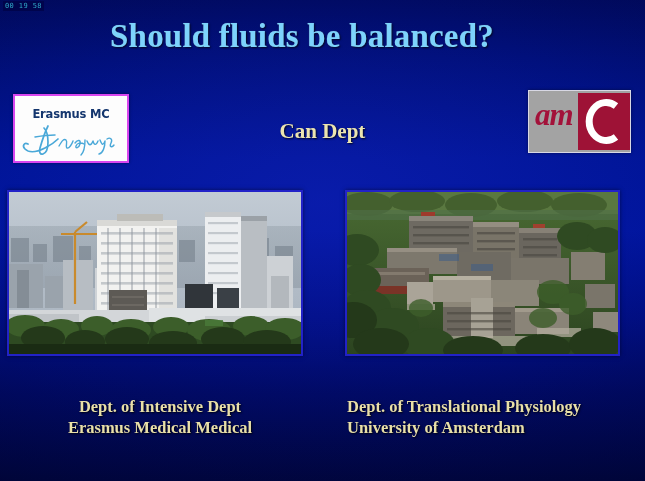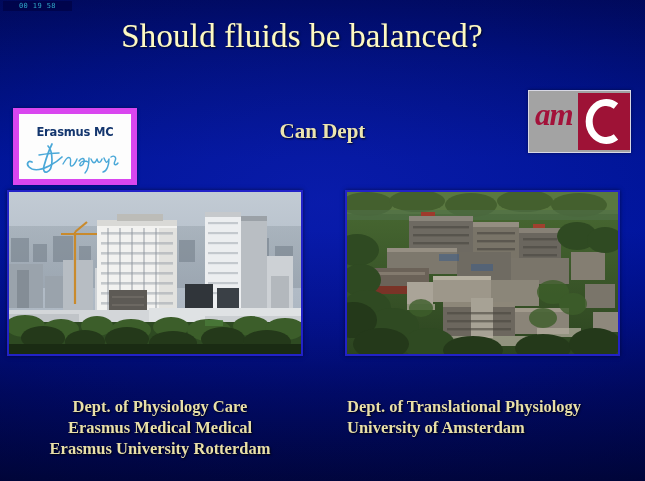--- a/index.html
+++ b/index.html
@@ -47,34 +47,34 @@
 
   
   #timestamp {
     position: absolute;
     left: 3px; top: 1px;
     font-family: "DejaVu Sans Mono", "Liberation Mono", monospace;
     font-size: 7px;
     letter-spacing: 0.4px;
     color: #2fa8c8;
     background: rgba(0,0,60,0.55);
-    padding: 0 16px;
+    padding: 0 2px;
     line-height: 10px;
     white-space: nowrap;
   }
 
   
   #title {
     position: absolute;
     left: 0; top: 18px;
     width: 604px;
     text-align: center;
     font-size: 33px;
-    font-weight: 400;
-    color: #fef9c3;
+    font-weight: 700;
+    color: #7dd3fc;
     letter-spacing: 0.2px;
     text-shadow: 1px 1px 2px rgba(0,0,0,0.75), 0 0 1px rgba(255,255,255,0.4);
     white-space: nowrap;
   }
 
   
   #presenter {
     position: absolute;
     left: 0; top: 119px;
     width: 645px;
@@ -82,24 +82,24 @@
     font-size: 21px;
     font-weight: 700;
     color: #ece5b0;
     text-shadow: 1px 1px 2px rgba(0,0,0,0.8);
     white-space: nowrap;
   }
 
   
   #logo-erasmus {
     position: absolute;
-    left: 13px; top: 108px;
+    left: 13px; top: 94px;
     width: 112px; height: 65px;
     background: #fdfdfd;
-    border: 6px solid #d946ef;
+    border: 2px solid #d946ef;
     box-shadow: 0 0 3px rgba(0,0,0,0.45);
     overflow: hidden;
   }
   #logo-erasmus .em-word {
     position: absolute;
     left: 0; top: 11px;
     width: 112px;
     text-align: center;
     font-family: "DejaVu Sans", "Liberation Sans", sans-serif;
     font-size: 11.5px;
@@ -441,23 +441,22 @@
       <g fill="#3d5e2a" opacity="0.8">
         <ellipse cx="206" cy="100" rx="16" ry="12"></ellipse>
           <ellipse cx="226" cy="112" rx="14" ry="11"></ellipse>
         <ellipse cx="196" cy="126" rx="14" ry="10"></ellipse>
           <ellipse cx="74" cy="116" rx="12" ry="9"></ellipse>
       </g>
     </svg>
   </div>
 
   <div class="affil" id="affil-left">
-    <span class="ln">Dept. of Physiology  Care</span>
+    <span class="ln">Dept. of Intensive  Dept</span>
     <span class="ln">Erasmus Medical Medical</span>
-    <span class="ln">Erasmus University Rotterdam</span>
   </div>
 
   <div class="affil" id="affil-right">
     <span class="ln">Dept. of Translational  Physiology</span>
     <span class="ln">University  of Amsterdam</span>
   </div>
 
 </div>
 
 </body></html>

